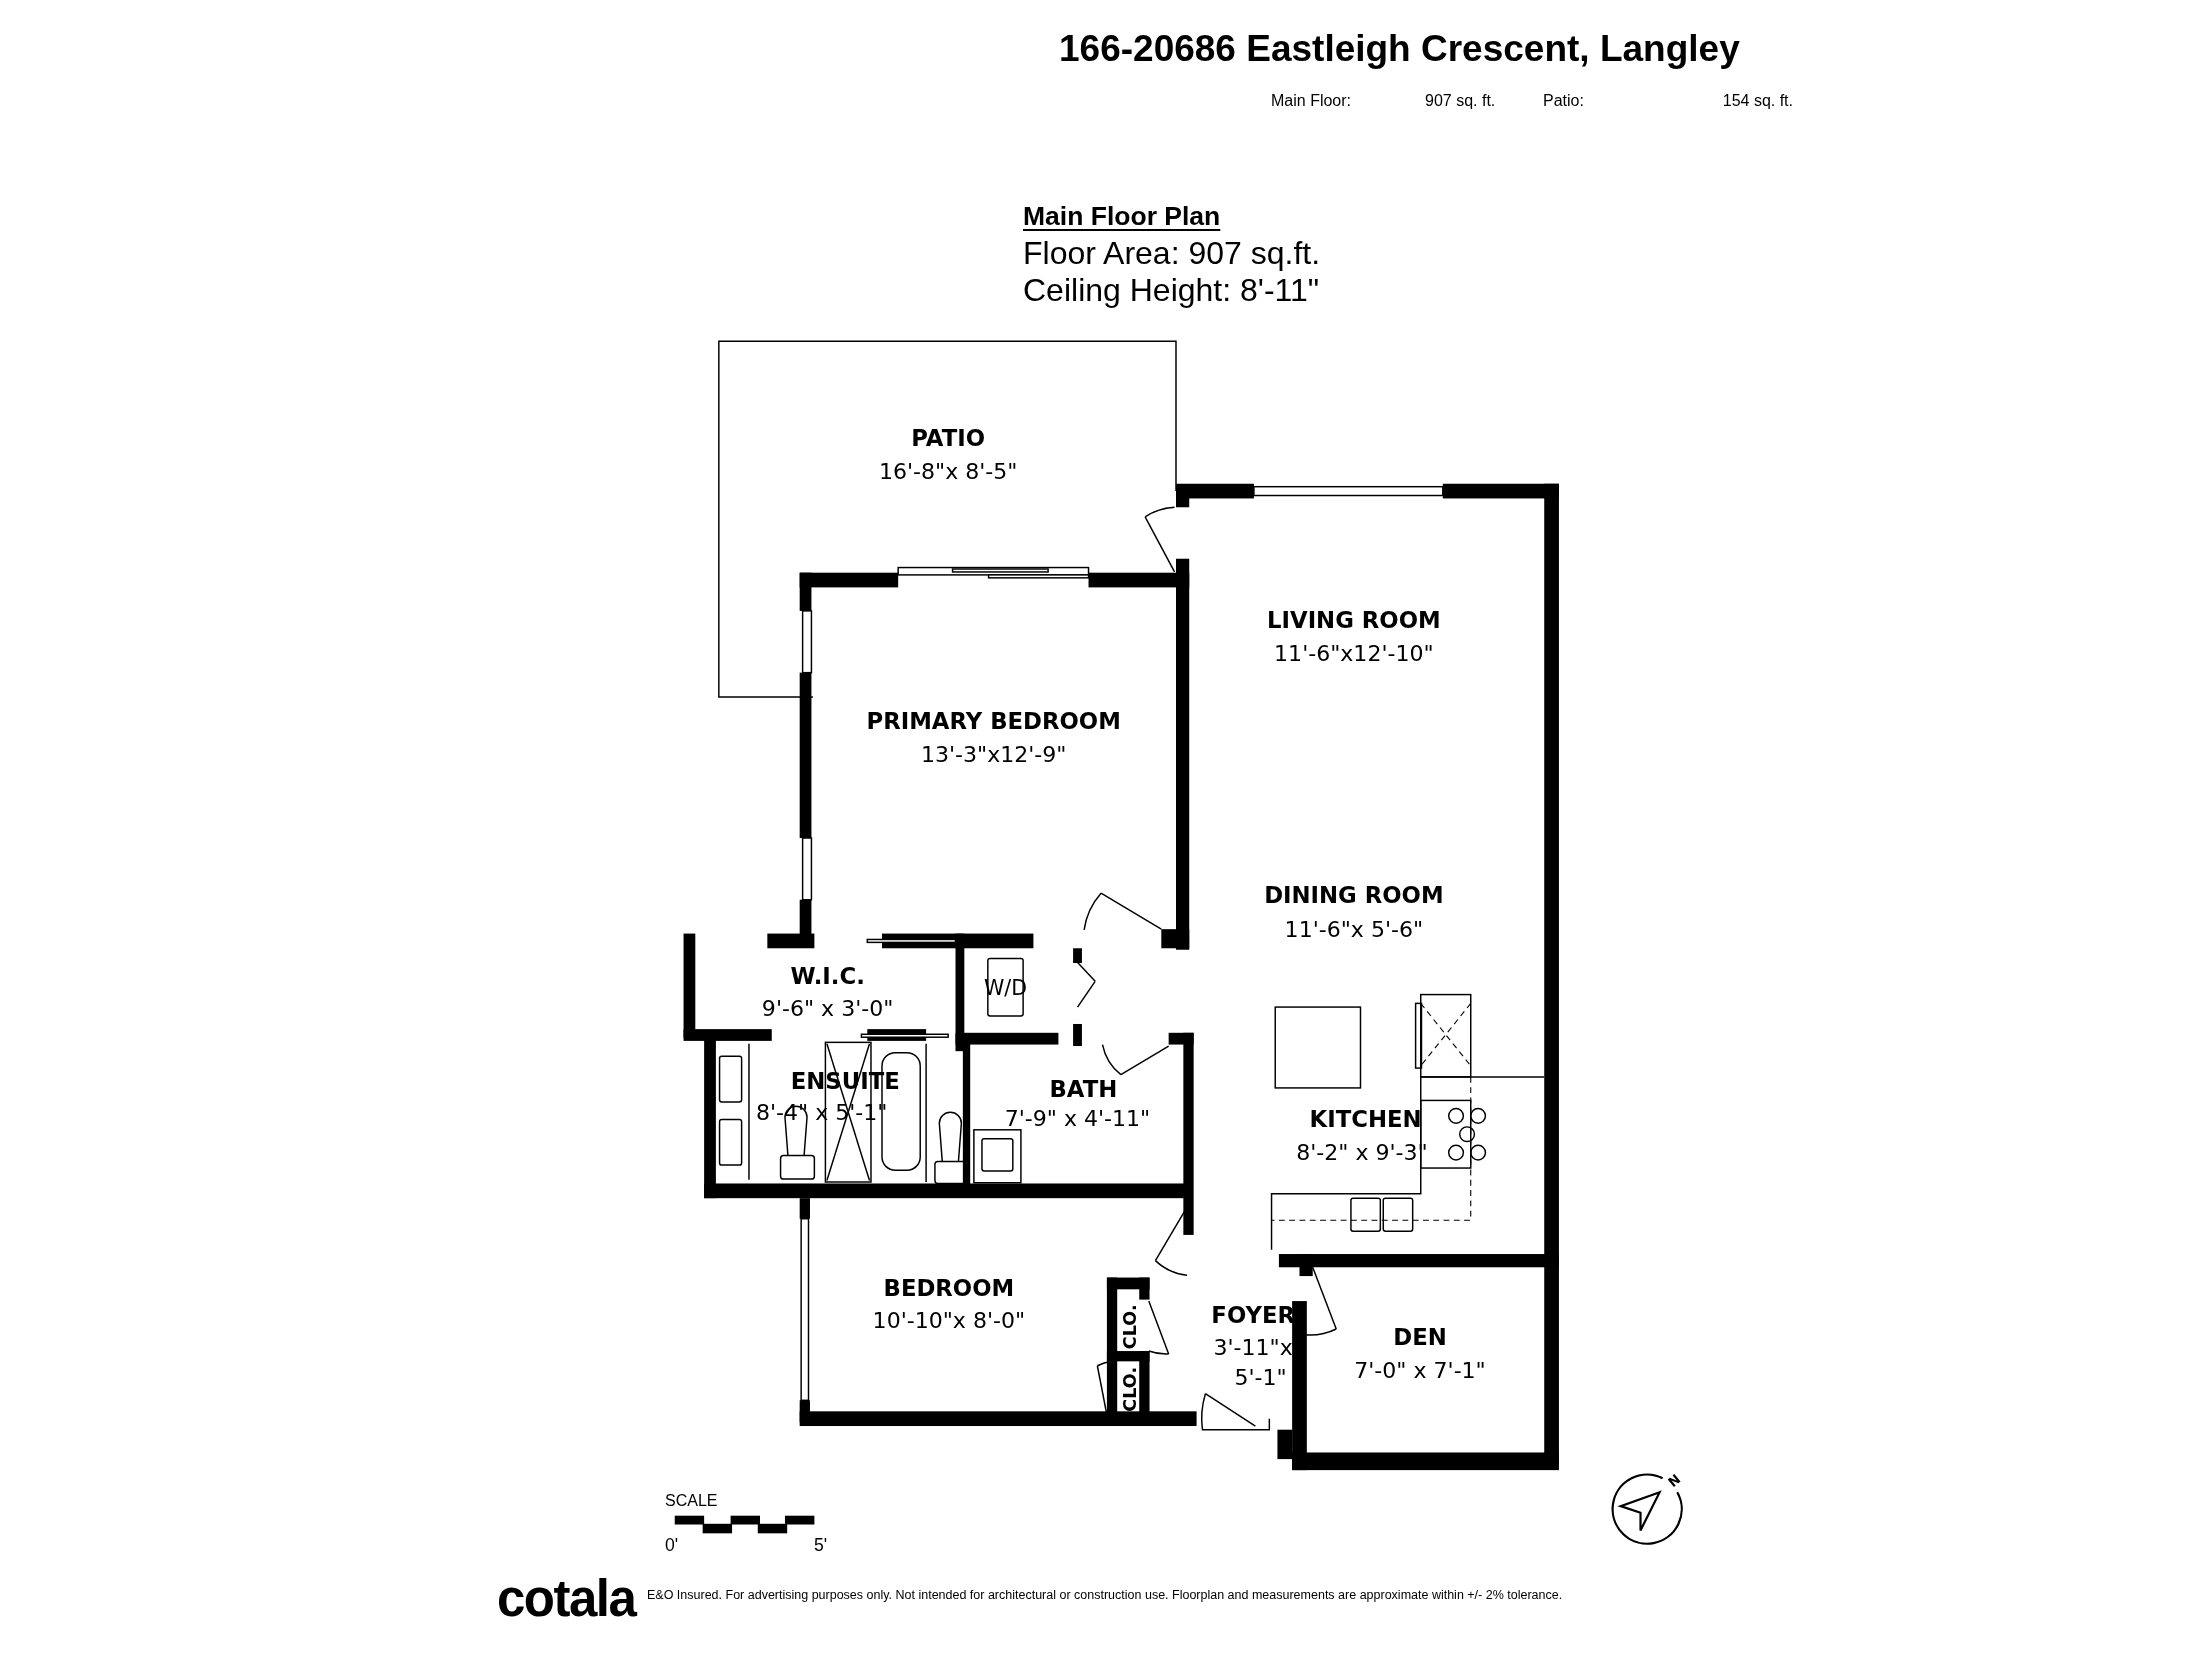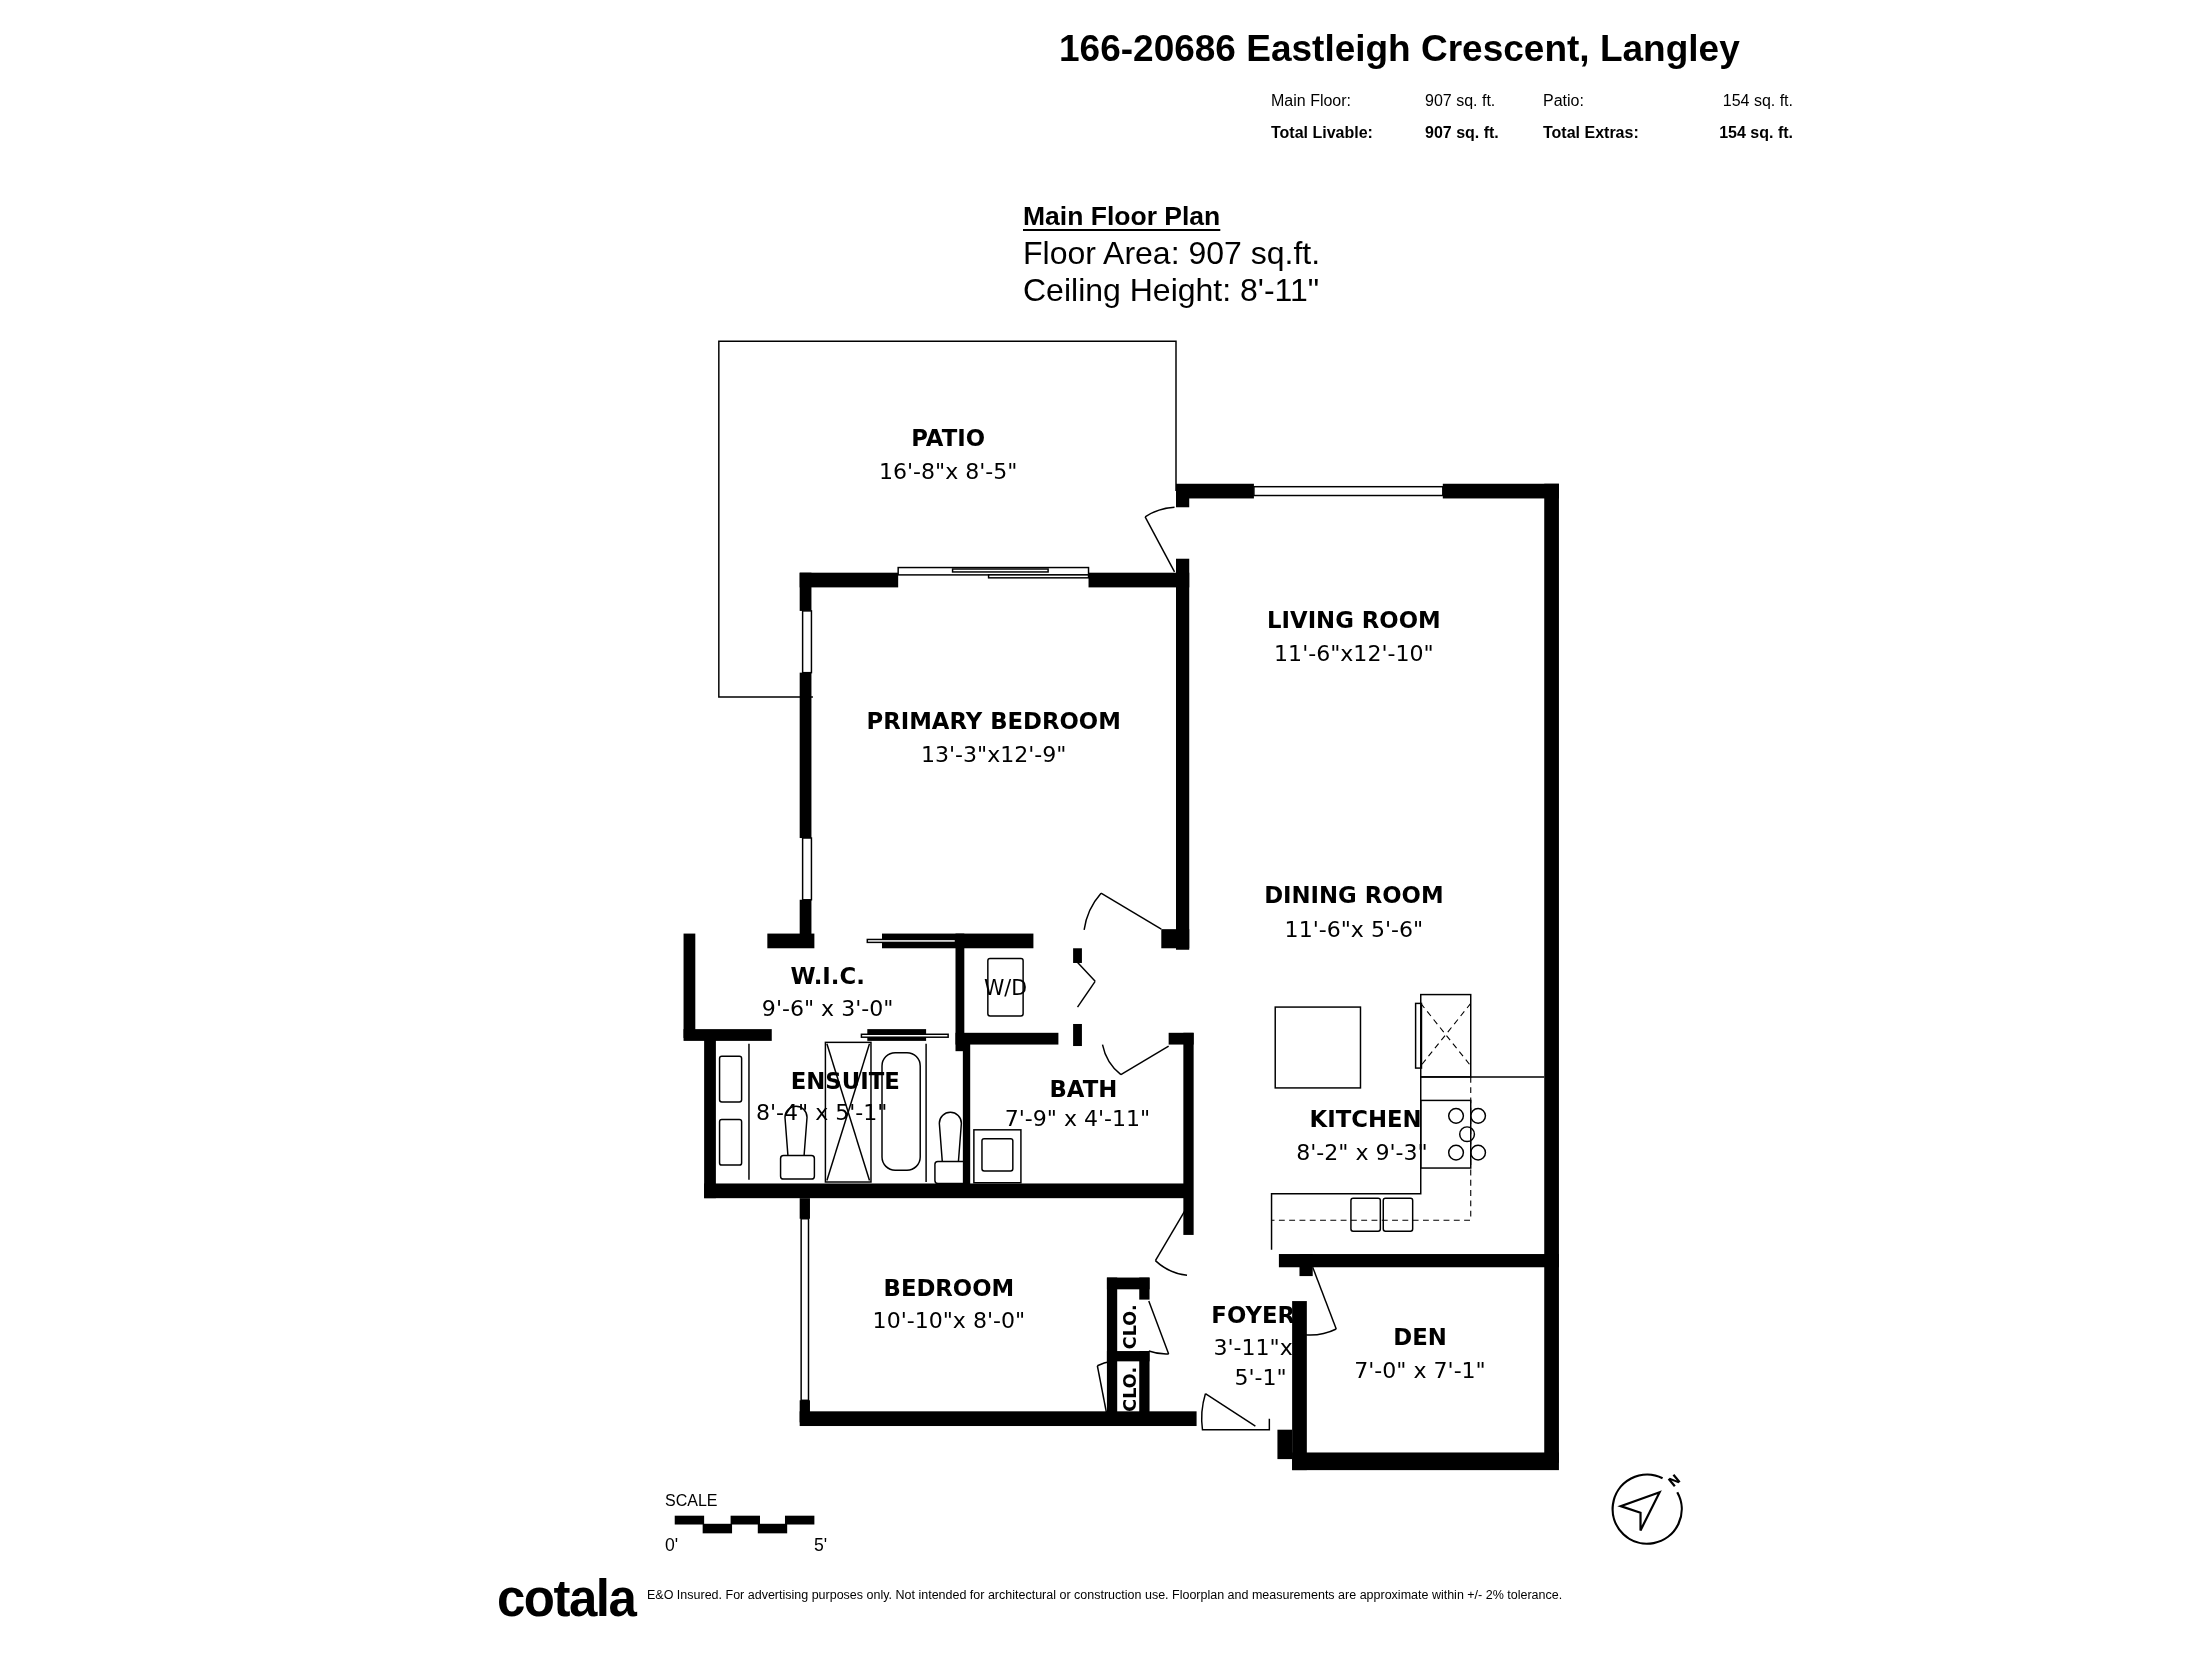--- a/index.html
+++ b/index.html
@@ -32,26 +32,20 @@
 <div class="abs title">166-20686 Eastleigh Crescent, Langley</div>
 <div class="abs stats">
   <table>
     <tbody>
         <tr>
       <td class="c1">Main Floor:</td>
       <td class="c2">907 sq. ft.</td>
       <td class="c3">Patio:</td>
       <td class="c4">154 sq. ft.</td>
     </tr>
-    <tr class="bold">
-      <td class="c1">Total Livable:</td>
-      <td class="c2">907 sq. ft.</td>
-      <td class="c3">Total Extras:</td>
-      <td class="c4">154 sq. ft.</td>
-    </tr>
   </tbody>
     </table>
 </div>
 
 <div class="abs plan-head">
   <div class="h">Main Floor Plan</div>
   <div class="l">Floor Area:  907 sq.ft.</div>
   <div class="l">Ceiling Height: 8'-11"</div>
 </div>
 

